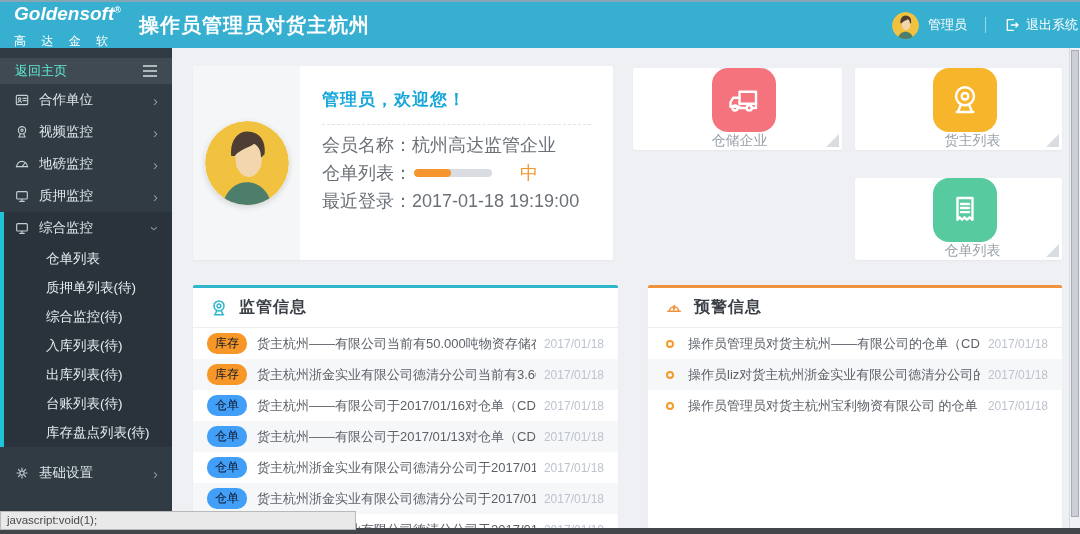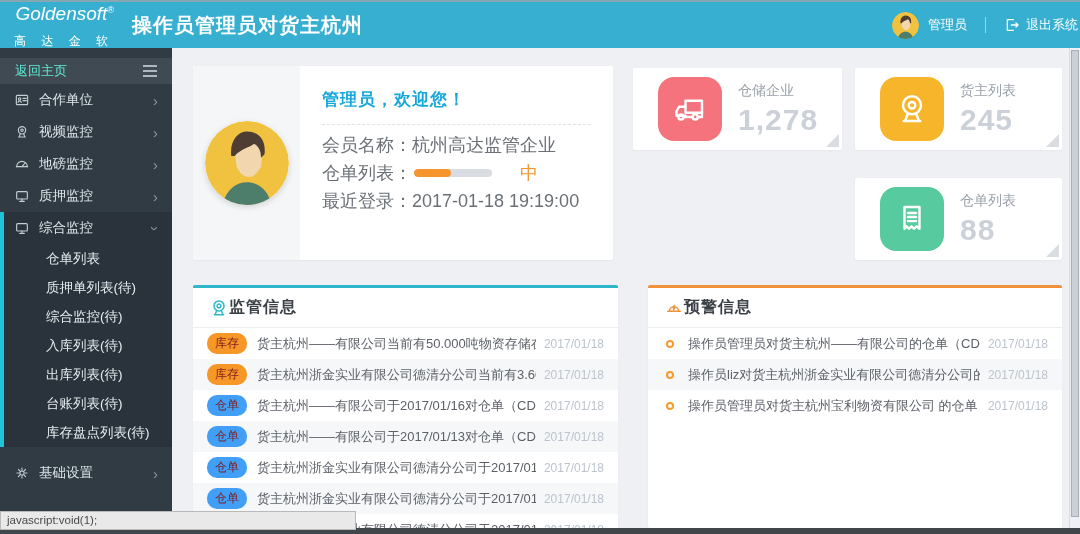--- a/index.html
+++ b/index.html
@@ -4,21 +4,21 @@
 <style>
   * { margin:0; padding:0; box-sizing:border-box; }
   html,body { width:1080px; height:534px; overflow:hidden; }
   body { font-family:"Liberation Sans","DejaVu Sans",sans-serif; background:#eef0f4; }
   #app { position:relative; width:1080px; height:534px; background:#eef0f4; overflow:hidden; }
 
   
   .header { position:absolute; top:0; left:0; right:0; height:48px; background:#36afd0;
             border-top:2px solid #85a7b3; display:flex; align-items:center; z-index:20; }
   .logo { margin-left:14px; color:#fff; line-height:1; }
-  .logo .l1 { font-size:19px; font-weight:normal; font-style:italic; letter-spacing:0;text-align:right; }
+  .logo .l1 { font-size:19px; font-weight:bold; font-style:italic; letter-spacing:0;text-align:right; }
   .logo .reg { font-size:9px; vertical-align:super; font-style:normal; }
   .logo .l2 { font-size:12px; letter-spacing:6px; margin-top:12px; }
   .app-title { margin-left:18px; color:#fff; font-size:20px; font-weight:600; letter-spacing:1px; }
   .header-right { margin-left:auto; display:flex; align-items:center; color:#fff; font-size:13px; }
   .avatar-sm { width:27px; height:27px; border-radius:50%; overflow:hidden; flex:0 0 auto; }
   .user-label { margin-left:9px; }
   .header-divider { width:1px; height:16px; background:rgba(255,255,255,.5); margin:0 18px; }
   .logout { display:flex; align-items:center; gap:6px; cursor:pointer; padding-right:2px; }
   .icon { display:inline-block; line-height:0; }
 
@@ -52,46 +52,46 @@
   .welcome-right { flex:1; padding:16px 22px 0 22px; }
   .welcome-title { color:#17a7da; font-size:17px; font-weight:bold; margin-top:6px; letter-spacing:1px; }
   .dashed { border:none; border-top:1px dashed #dfe3e8; margin:13px 0 6px; }
   .info-row { font-size:18px; color:#6b7077; height:28px; display:flex; align-items:center; }
   .bar { width:78px; height:8px; background:#d9dce1; border-radius:4px; overflow:hidden; margin-left:2px; }
   .bar-fill { display:block; height:100%; background:#f6952d; border-radius:4px; }
   .sec-level { color:#f6952d; margin-left:28px; }
 
   
   .stat-card { position:absolute; width:209px; height:82px; display:flex; align-items:center;
-               padding-left:25px; cursor:pointer; overflow:hidden; }
+               padding-left:12px; cursor:pointer; overflow:hidden;flex-direction:column; }
   .stat-card::after { content:""; position:absolute; right:3px; bottom:3px; width:0; height:0;
                border-left:13px solid transparent; border-bottom:13px solid #d9dde2; }
   .stat-icon { width:64px; height:64px; border-radius:16px; display:flex; align-items:center;
                justify-content:center; color:#fff; flex:0 0 auto; }
   .stat-txt { margin-left:16px; }
   .stat-label { font-size:14px; color:#9aa1a9; }
   .stat-value { font-size:30px; font-weight:bold; color:#ccd1d9; letter-spacing:1px; margin-top:3px; }
   .sc1 { left:461px; top:20px; } .sc2 { left:683px; top:20px; width:207px; }
   .sc3 { left:461px; top:130px; } .sc4 { left:683px; top:130px; width:207px; }
   .bg-red { background:#f4737d; } .bg-yellow { background:#f7b52c; }
   .bg-blue { background:#4b9bf8; } .bg-green { background:#58caa0; }
 
   
   .panel { position:absolute; background:#fff; }
   .panel-sup { left:21px; top:237px; width:425px; height:270px; border-top:3px solid #2eb6ca; }
   .panel-warn { left:476px; top:237px; width:414px; height:243px; border-top:3px solid #f0923c; }
-  .panel-head { height:40px; display:flex; align-items:center; padding:8px 16px; 
+  .panel-head { height:40px; display:flex; align-items:center; padding:8px 16px; gap:10px;
                 border-bottom:1px solid #eceef1; }
   .panel-title { font-size:16px; font-weight:bold; color:#3a3f45; letter-spacing:1px; }
   .list-row { height:31px; display:flex; align-items:center; padding:0 14px; font-size:13px;
               color:#5c6168; cursor:pointer; }
   .list-row:nth-child(even) { background:#f6f7f9; }
   .row-text { flex:1; white-space:nowrap; overflow:hidden; }
   .row-date { font-size:12px; color:#bcc3cd; margin-left:8px; flex:0 0 auto; }
-  .tag { min-width:38px; padding:2px 8px; border-radius:10px; color:#7f1d1d;
+  .tag { min-width:38px; padding:2px 8px; border-radius:10px; color:#0f172a;
          font-size:12px; margin-right:10px; flex:0 0 auto; }
   .tag-stock { background:#f79728; } .tag-receipt { background:#419ff7; }
   .bullet { width:8px; height:8px; border:2px solid #f59a2b; border-radius:50%; margin:0 14px 0 4px; flex:0 0 auto; }
 
   
   .scrollbar { position:absolute; top:48px; right:0; width:11px; bottom:0; background:#f0f1f4;
                border-left:1px solid #d8dbde; z-index:40; }
   .scroll-thumb { position:absolute; left:1px; top:2px; width:8px; height:96%;
                background:#ccd0d6; border:1px solid #a6acb4; cursor:pointer; }
   .bottom-bar { position:absolute; left:0; right:0; bottom:0; height:6px; background:#41464b; z-index:45; }

